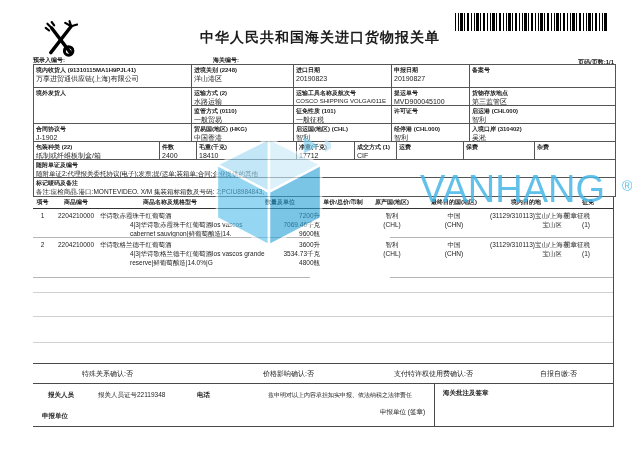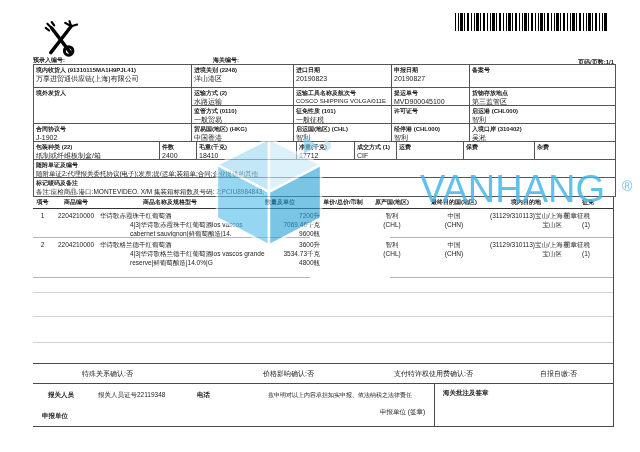--- a/index.html
+++ b/index.html
@@ -65,20 +65,21 @@
   <svg class="abs" style="left:44px;top:20px" width="34" height="38" viewBox="0 0 40 44">
     <g stroke="#000" fill="none" stroke-linecap="round">
       <path d="M8 38 L32 7" stroke-width="4"></path>
       <path d="M31 38 L9 9" stroke-width="4"></path>
       <path d="M32 7 l-7 -4 M32 7 l7 -2 M32 7 l-2 -6" stroke-width="2.5"></path>
       <path d="M9 9 l-5 -5 M6 12 l-4 -3 M12 6 l-3 -4" stroke-width="2.5"></path>
     </g>
     <circle cx="29" cy="36" r="5" fill="none" stroke="#000" stroke-width="3.5"></circle>
   </svg>
 
+  <div class="abs" id="title">中华人民共和国海关进口货物报关单</div>
   <div class="abs" id="barcode"></div>
   <div class="abs tinylab" style="left:33px;top:56px">预录入编号:</div>
   <div class="abs tinylab" style="left:213px;top:56px">海关编号:</div>
   <div class="abs tinylab" style="left:514px;top:58px;width:100px;text-align:right">页码/页数:1/1</div>
 
   <div class="abs" id="toptable">
 
     <div class="band nt">
       <div class="cell nl w157 hA">
         <div class="lab">境内收货人 (91310115MA1H9PJL41)</div>

